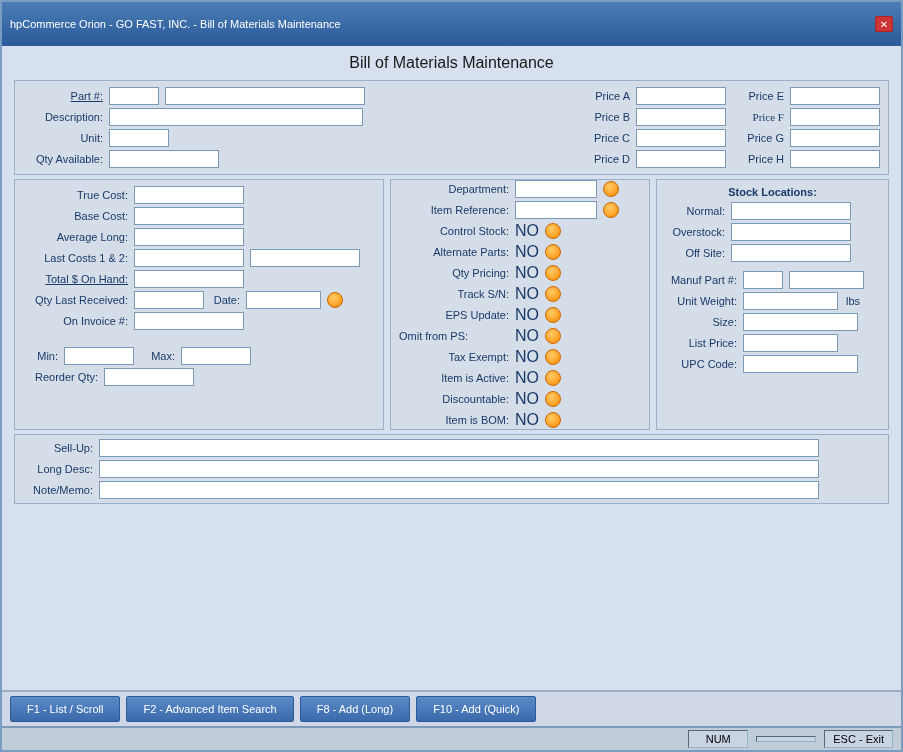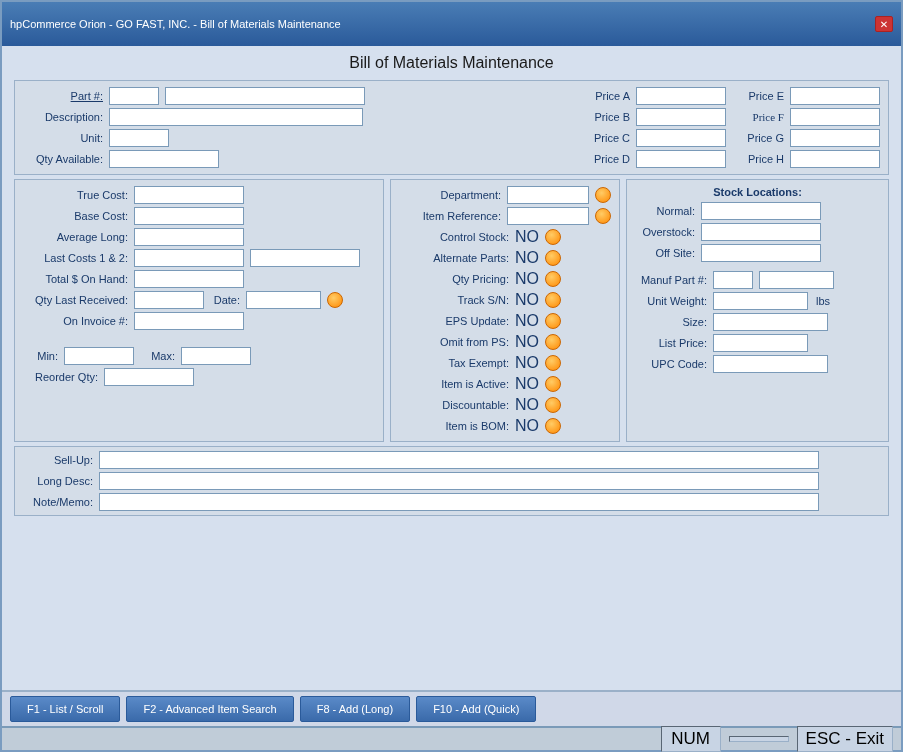--- a/index.html
+++ b/index.html
@@ -120,21 +120,21 @@
       padding: 4px 16px;
       font-size: 11px;
       cursor: pointer;
       border-radius: 2px;
       height: 26px;
     }
     .status-item {
       background: #c8d4e4;
       border: 1px inset #9ab0c8;
       padding: 2px 8px;
-      font-size: 17px;
+      font-size: 11px;
       min-width: 60px;
       text-align: center;
     }
     .stock-label {
       color: #1a3a6a;
       font-weight: bold;
       font-size: 11px;
       text-align: center;
       margin-bottom: 4px;
     }
@@ -212,21 +212,21 @@
         <div class="form-row">
           <label style="width:105px;">Average Long:</label>
           <input type="text" style="width: 110px;">
         </div>
         <div class="form-row">
           <label style="width:105px;">Last Costs 1 &amp; 2:</label>
           <input type="text" style="width: 110px;">
           <input type="text" style="width: 110px;">
         </div>
         <div class="form-row">
-          <label style="width:105px;">Total $ On Hand:</label>
+          <label style="width:105px;text-decoration:underline;">Total $ On Hand:</label>
           <input type="text" style="width: 110px;">
         </div>
         <div class="form-row">
           <label style="width:105px;">Qty Last Received:</label>
           <input type="text" style="width: 70px;">
           <label style="width:30px;">Date:</label>
           <input type="text" style="width: 75px;">
           <div class="orange-circle"></div>
         </div>
         <div class="form-row">
@@ -239,21 +239,21 @@
           <input type="text" style="width: 70px;">
           <label style="width:35px;text-align:right;">Max:</label>
           <input type="text" style="width: 70px;">
         </div>
         <div class="form-row">
           <label style="width:75px;">Reorder Qty:</label>
           <input type="text" style="width: 90px;">
         </div>
       </div>
 
-      <div style="border:1px solid #9ab0c8; padding:6px 8px; background:#d4dde8; width:230px;">
+      <div style="border:1px solid #9ab0c8; padding:0 8px; background:#d4dde8; width:260px;">
         <div class="form-row">
           <label style="width:110px;text-align:right;">Department:</label>
           <input type="text" style="width: 82px;">
           <div class="orange-circle"></div>
         </div>
         <div class="form-row">
           <label style="width:110px;text-align:right;">Item Reference:</label>
           <input type="text" style="width: 82px;">
           <div class="orange-circle"></div>
         </div>
@@ -276,21 +276,21 @@
           <label style="width:110px;text-align:right;">Track S/N:</label>
           <span class="no-text">NO</span>
           <div class="orange-circle"></div>
         </div>
         <div class="form-row">
           <label style="width:110px;text-align:right;">EPS Update:</label>
           <span class="no-text">NO</span>
           <div class="orange-circle"></div>
         </div>
         <div class="form-row">
-          <label style="width:110px;text-align:right;">Omit from PS:</label>
+          <label style="width:110px;text-align:left;">Omit from PS:</label>
           <span class="no-text">NO</span>
           <div class="orange-circle"></div>
         </div>
         <div class="form-row">
           <label style="width:110px;text-align:right;">Tax Exempt:</label>
           <span class="no-text">NO</span>
           <div class="orange-circle"></div>
         </div>
         <div class="form-row">
           <label style="width:110px;text-align:right;">Item is Active:</label>

